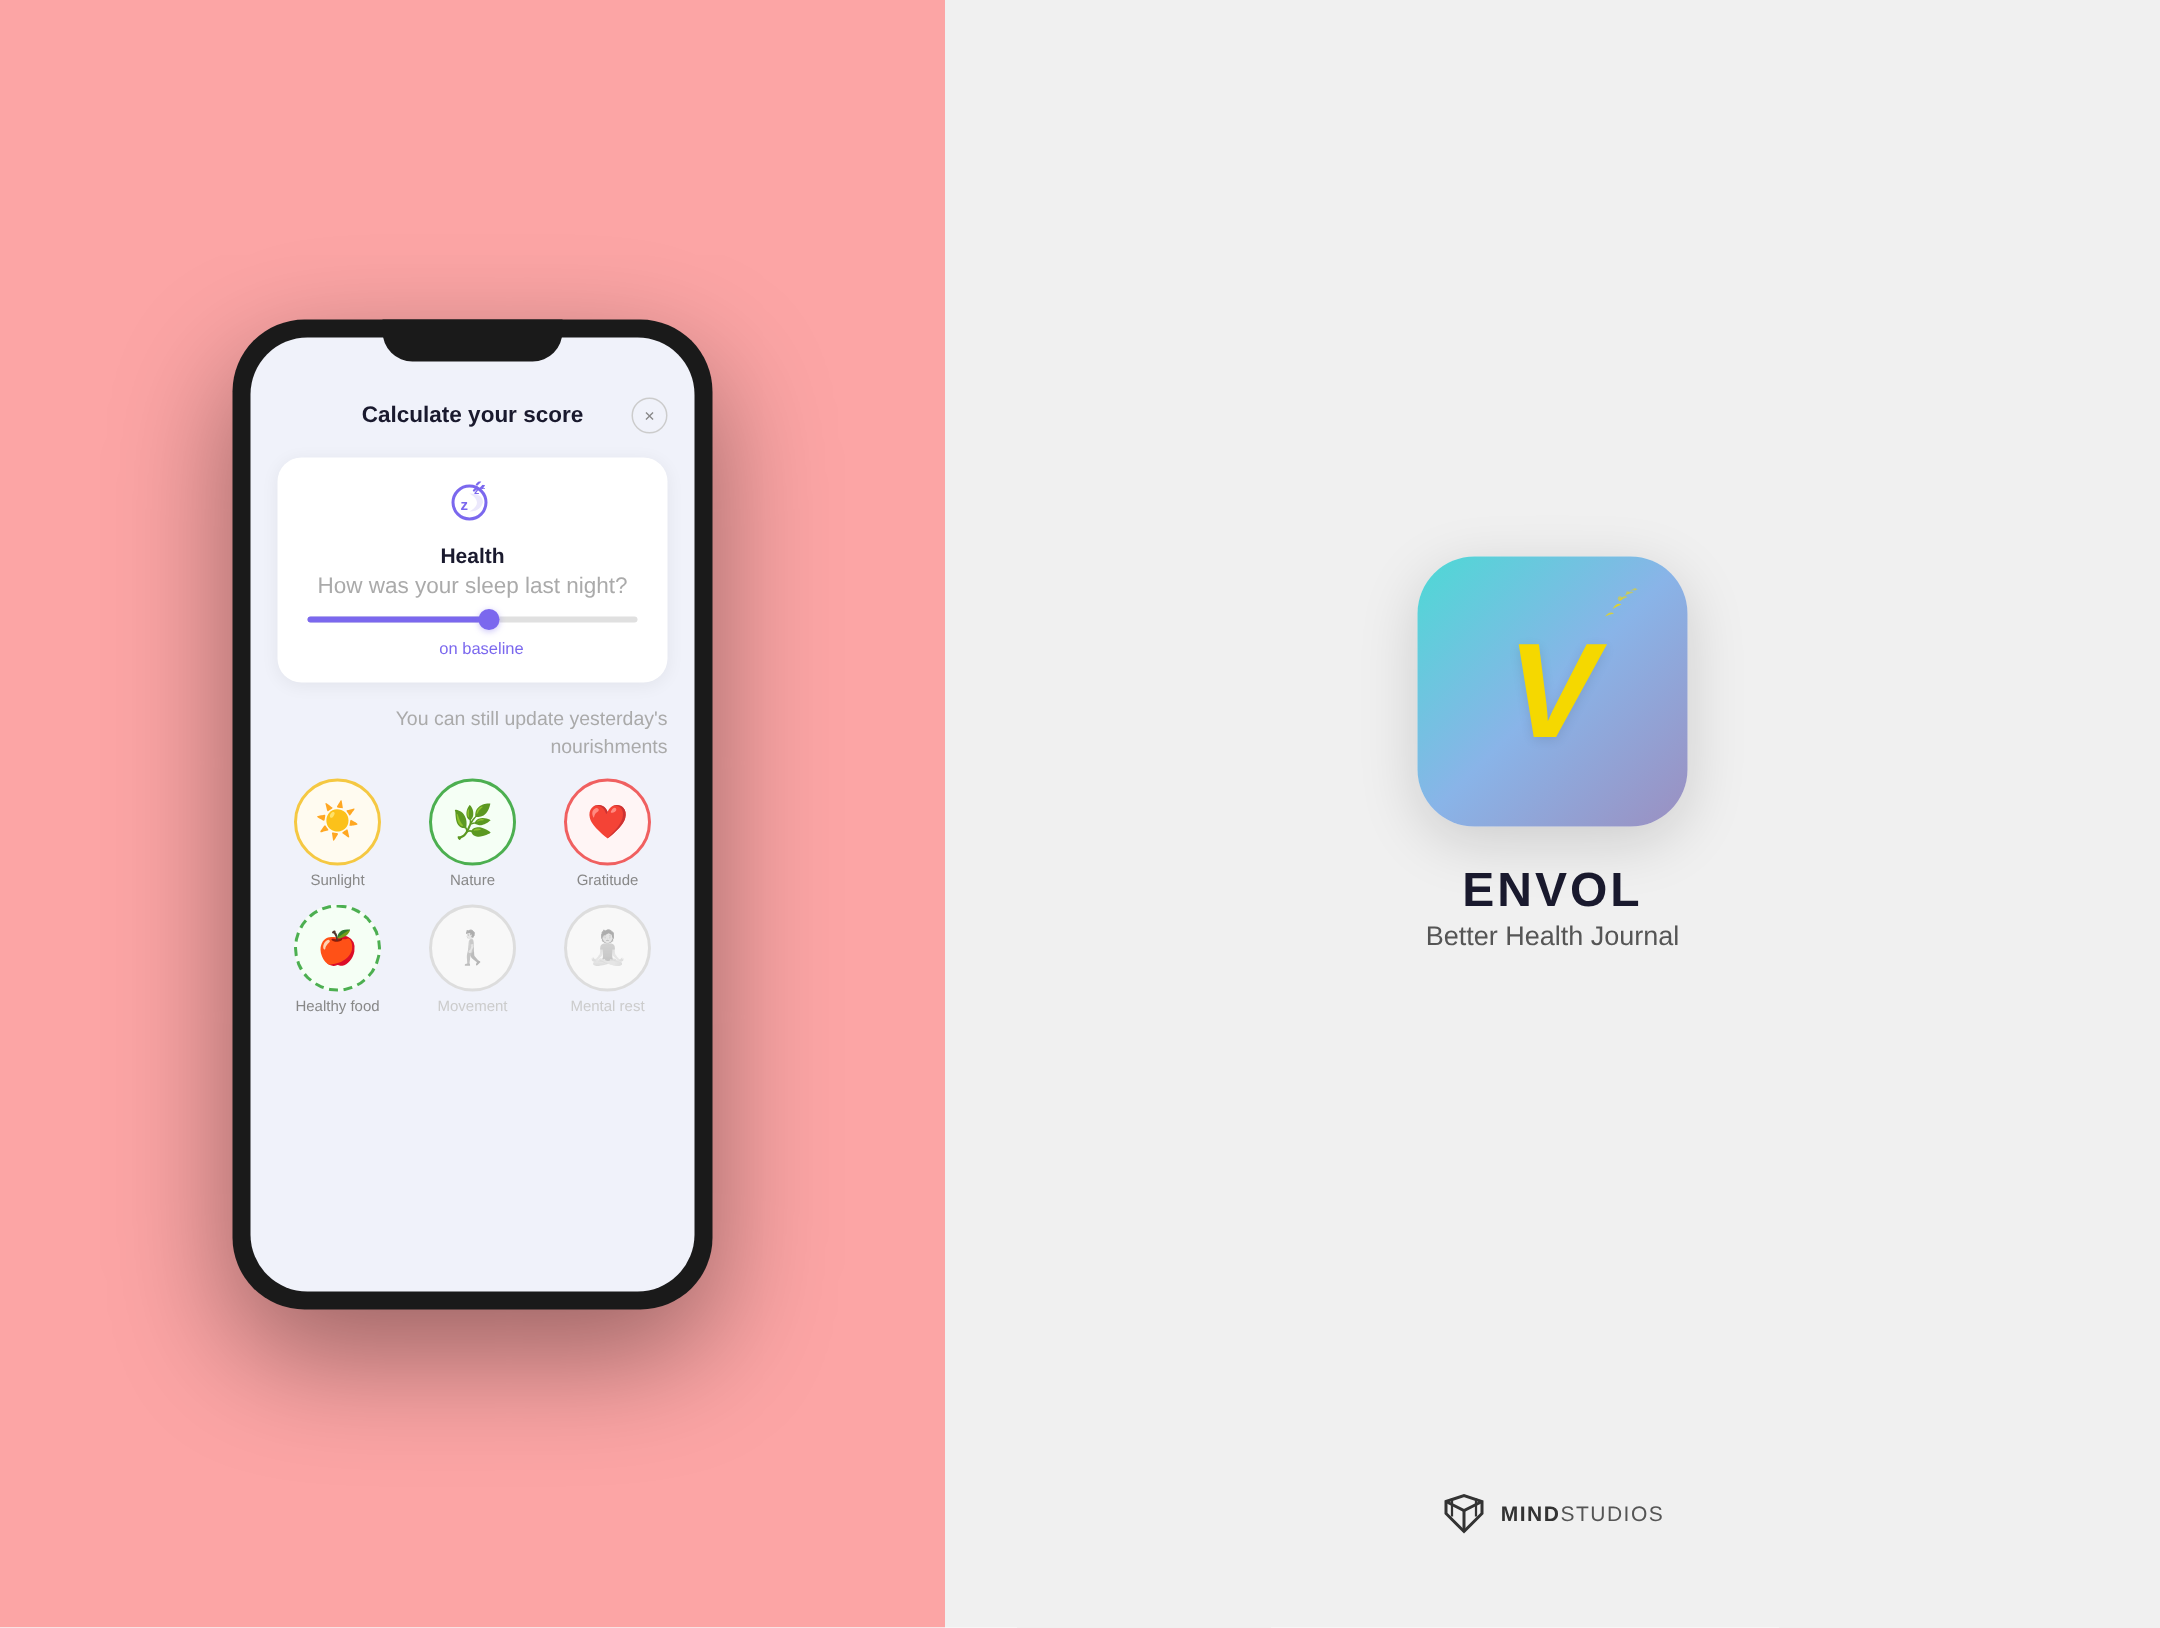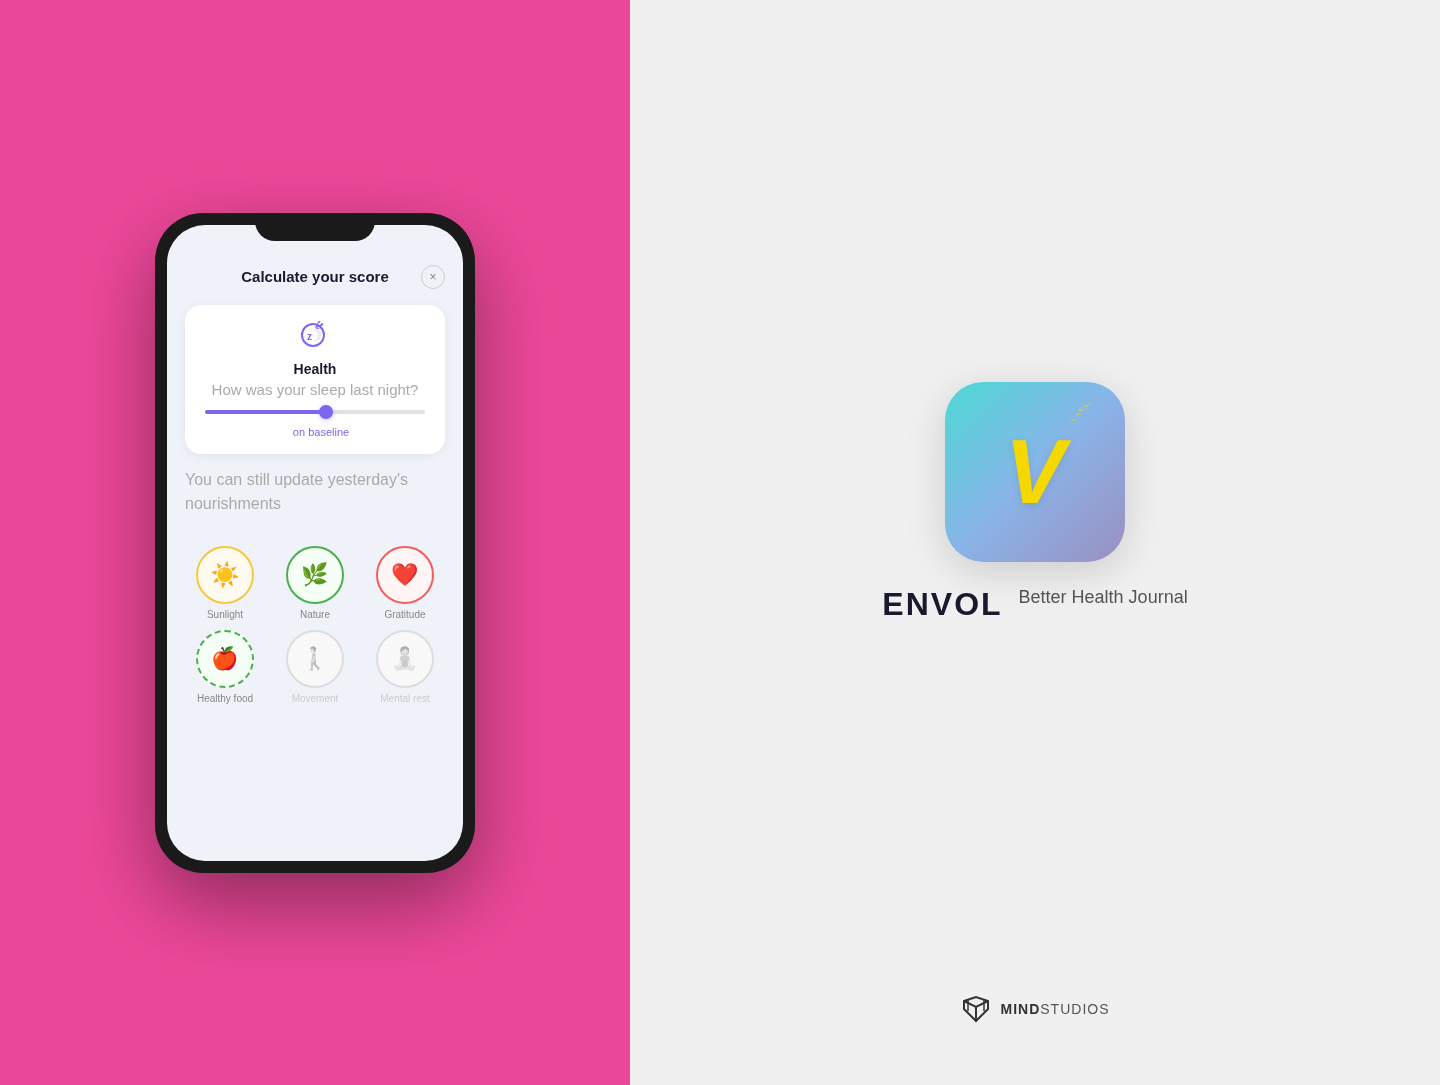--- a/index.html
+++ b/index.html
@@ -8,21 +8,21 @@
       height: 1085px;
       display: flex;
       font-family: -apple-system, BlinkMacSystemFont, 'Segoe UI', sans-serif;
       overflow: hidden;
     }
 
     
     .left-panel {
       width: 630px;
       height: 1085px;
-      background: #ec4899;
+      background: #fca5a5;
       display: flex;
       align-items: center;
       justify-content: center;
     }
 
     
     .phone {
       width: 320px;
       height: 660px;
       background: #1a1a1a;
@@ -151,24 +151,24 @@
     .slider-label {
       font-size: 11px;
       color: #7b68ee;
       font-weight: 500;
       margin-top: 4px;
       margin-left: 12px;
     }
 
     
     .nourish-text {
-      font-size: 16px;
+      font-size: 13px;
       color: #aaa;
-      text-align: left;
-      margin-bottom: 30px;
+      text-align: right;
+      margin-bottom: 11px;
       line-height: 1.5;
     }
 
     .nourish-grid {
       display: grid;
       grid-template-columns: repeat(3, 1fr);
       gap: 10px;
       width: 100%;
       margin-bottom: 16px;
     }
@@ -456,21 +456,21 @@
           <path d="M38 6 Q41 2 44 4 Q41 5 38 6Z" fill="rgba(245,216,0,0.5)"></path>
           <path d="M42 3 Q44 0 47 2 Q44 2.5 42 3Z" fill="rgba(245,216,0,0.4)"></path>
           <path d="M25 20 Q28 16 31 18 Q28 18.5 25 20Z" fill="rgba(245,216,0,0.7)"></path>
           <circle cx="35" cy="8" r="1.5" fill="rgba(245,216,0,0.5)"></circle>
           <circle cx="40" cy="4" r="1" fill="rgba(245,216,0,0.4)"></circle>
           <circle cx="45" cy="2" r="0.8" fill="rgba(245,216,0,0.3)"></circle>
         </svg>
       </div>
     </div>
 
-    <div style="display:flex; flex-direction:row; align-items:center; gap:16px;">
+    <div style="display:flex; flex-direction:column; align-items:center; gap:16px;">
       <span class="app-name">ENVOL</span>
       <span class="app-subtitle">Better Health Journal</span>
     </div>
   </div>
 
   <div class="mindstudios-logo">
     <svg class="ms-icon" viewBox="0 0 32 32" fill="none">
       <path d="M4 8 L16 4 L28 8 L28 16 L16 28 L4 16 Z" fill="none" stroke="#333" stroke-width="2"></path>
       <path d="M4 8 L16 14 L28 8" stroke="#333" stroke-width="2" fill="none"></path>
       <path d="M16 14 L16 28" stroke="#333" stroke-width="2"></path>

